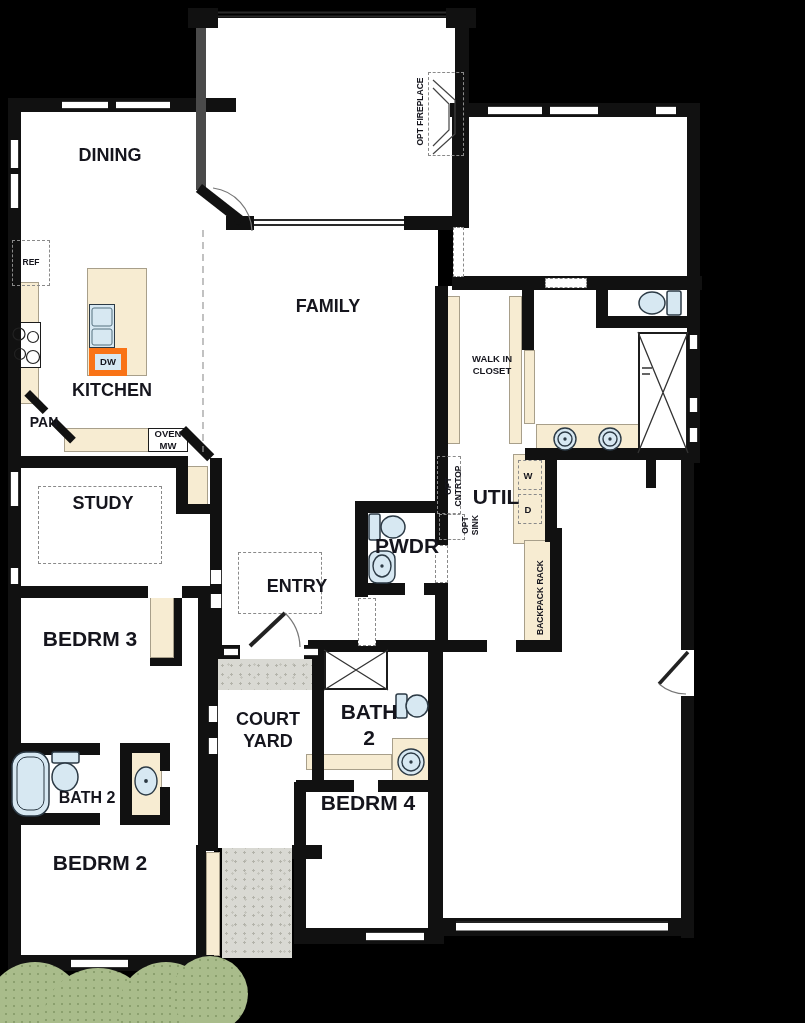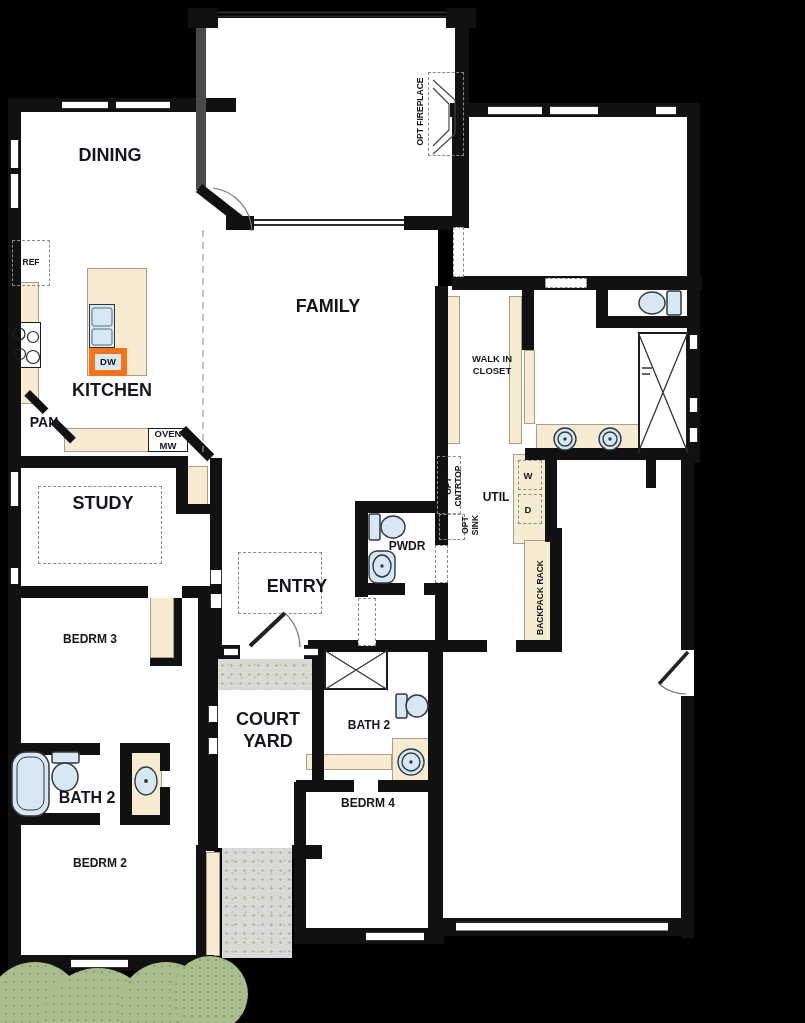--- a/index.html
+++ b/index.html
@@ -24,21 +24,21 @@
   .shrub{position:absolute;border-radius:50%;background:var(--green);
         background-image:radial-gradient(#8ba06e 1px,transparent 1.2px);background-size:8px 8px;}
   .win{position:absolute;background:#fff;border-top:1.5px solid #333;border-bottom:1.5px solid #333;box-sizing:border-box;}
   .winv{position:absolute;background:#fff;border-left:1.5px solid #333;border-right:1.5px solid #333;box-sizing:border-box;}
   .gap{position:absolute;background:#fff;}
   .band{position:absolute;background:#fff;border-top:2px solid #222;border-bottom:1px solid #888;box-sizing:border-box;}
   .dash{position:absolute;border:1.5px dashed var(--dashc);box-sizing:border-box;}
   .dashw{position:absolute;background:#fff;border:1.5px dashed var(--dashc);box-sizing:border-box;}
   .lbl{position:absolute;display:flex;align-items:center;justify-content:center;text-align:center;
        color:var(--ink);font-weight:bold;line-height:1.22;white-space:normal;}
-  .f20{font-size:20px;} .f18{font-size:18px;} .f17{font-size:12px;} .f16{font-size:16px;}
+  .f20{font-size:20px;} .f18{font-size:18px;} .f17{font-size:21px;} .f16{font-size:16px;}
   .f10{font-size:14px;} .f9{font-size:9.5px;} .f8{font-size:8.5px;}
   .vert{transform:rotate(-90deg);}
   .dwl{background:var(--fix);border:6px solid #f97316;}
   svg.ov{position:absolute;left:0;top:0;pointer-events:none;}
 </style>
 </head>
 <body>
 
 <div id="plan">
 

